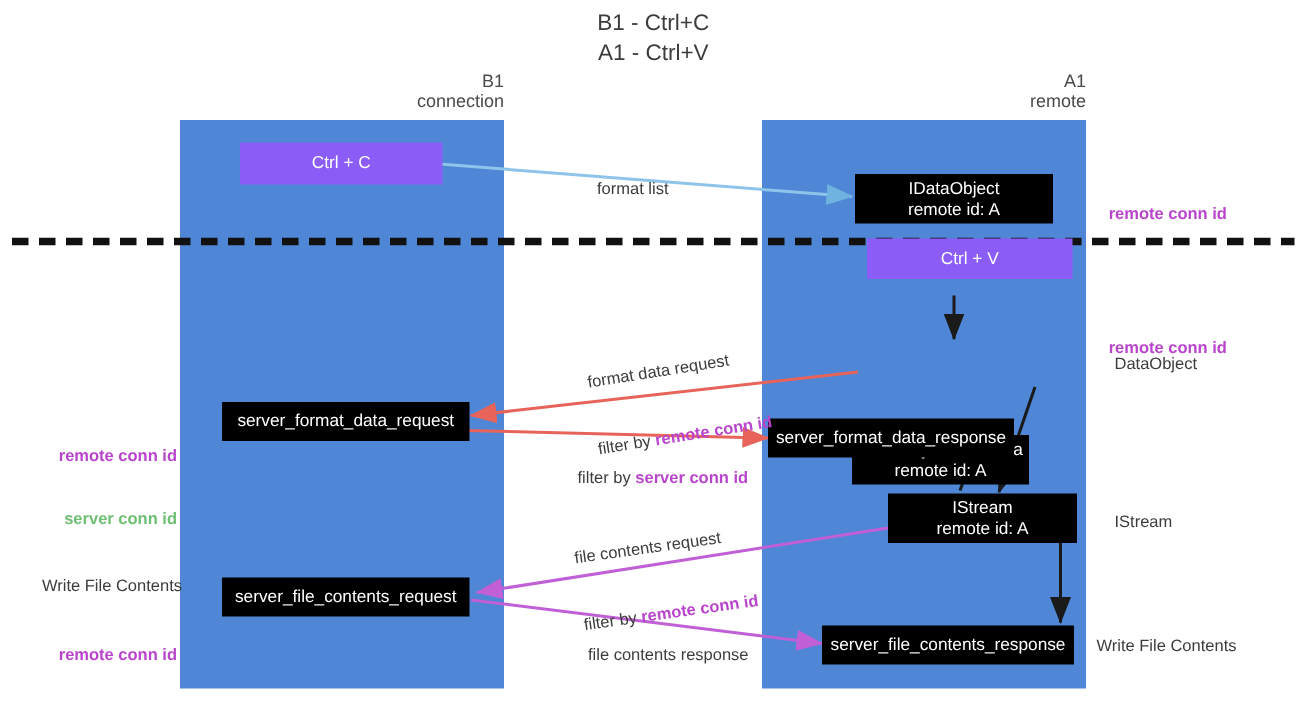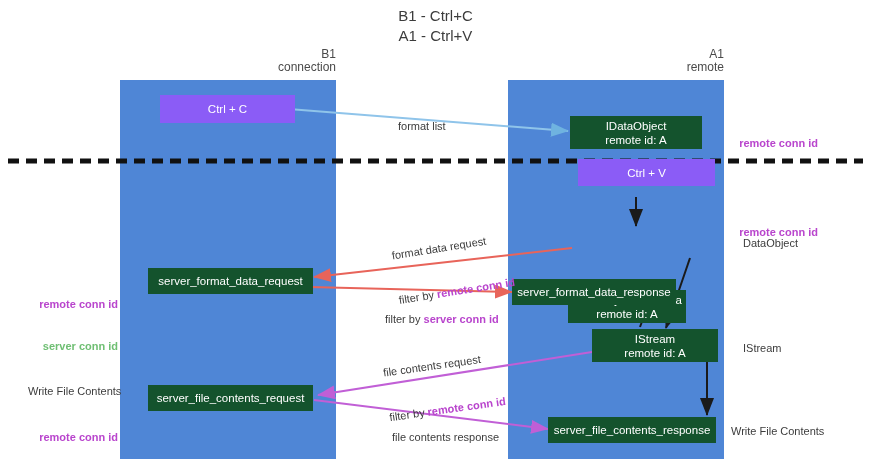--- a/index.html
+++ b/index.html
@@ -49,21 +49,21 @@
     display: flex;
     align-items: center;
     justify-content: center;
     text-align: center;
     color: #ffffff;
     font-size: 11.5px;
     line-height: 14px;
     white-space: pre;
   }
   .node.green { background: #8b5cf6; }
-  .node.orange { background: #14532d; }
+  .node.orange { background: #000000; }
 
   
   .edge-label {
     font-size: 11px;
     color: #3c3c3c;
     line-height: 15px;
     white-space: pre;
   }
   .edge-label .hl-purple { color: #b945cd; font-weight: bold; }
 

